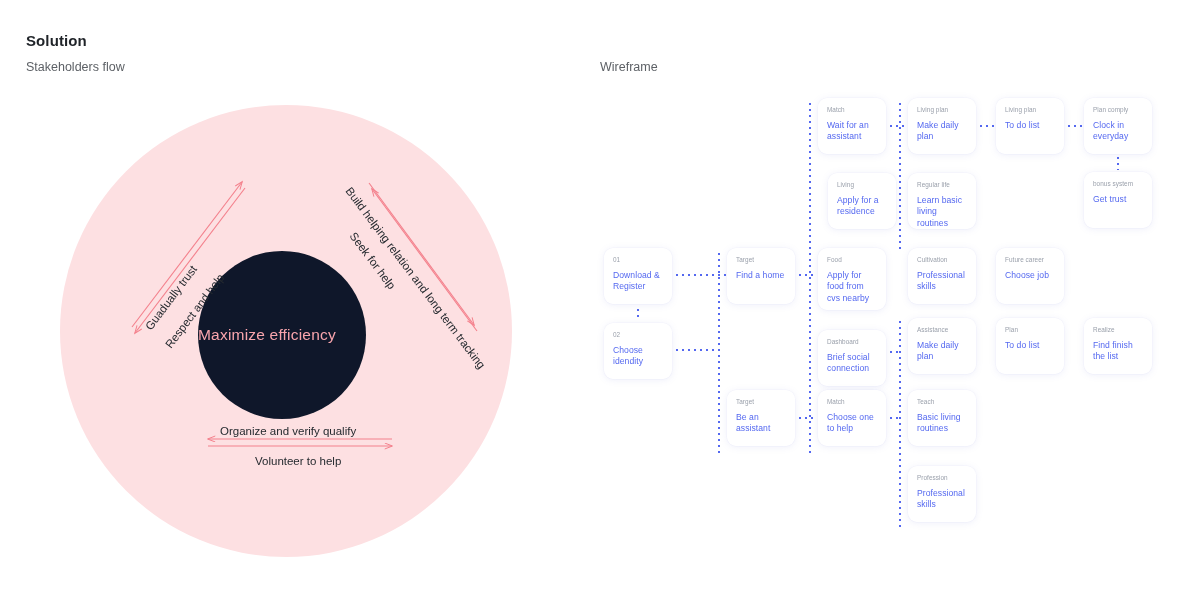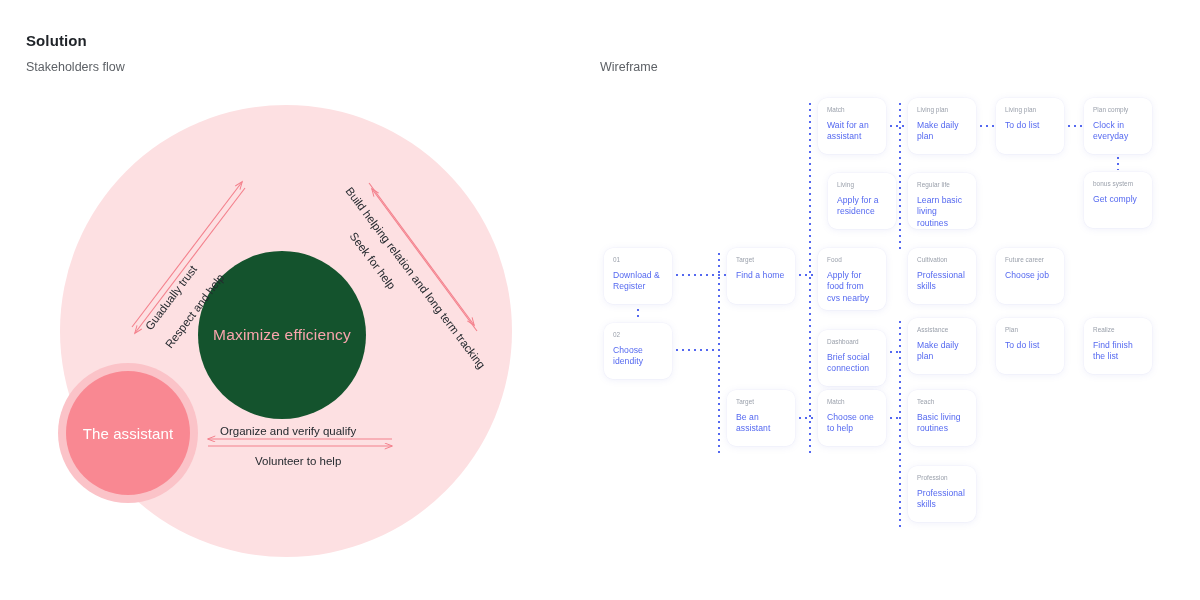--- a/index.html
+++ b/index.html
@@ -24,22 +24,22 @@
 
   
   #diagram { position: absolute; left: 40px; top: 75px; width: 540px; height: 480px; }
 
   .halo {
     position: absolute; border-radius: 50%;
     background: #fde0e2;
   }
   .core {
     position: absolute; border-radius: 50%;
-    background: #14532d;
-    display: flex; align-items: center; justify-content: center;
+    background: #0f172a;
+    display: flex; align-items: center; justify-content: flex-start;
   }
   .core-label {
     font-size: 15.5px; color: #f9a5ad; white-space: nowrap; letter-spacing: .2px;
   }
   .node {
     position: absolute; border-radius: 50%;
     background: #fbc3c8;
     display: flex; align-items: center; justify-content: center;
   }
   .node-inner {
@@ -124,24 +124,20 @@
     <div class="edge-label" style="left:103px; top:250px; transform:rotate(-53deg);">Guadually trust</div>
     <div class="edge-label" style="left:123px; top:268px; transform:rotate(-53deg);">Respect and help</div>
 
     <div class="edge-label" style="left:313px; top:110px; transform:rotate(53deg);">Build helping relation and long term tracking</div>
     <div class="edge-label" style="left:317px; top:155px; transform:rotate(53deg);">Seek for help</div>
 
     <div class="edge-label" style="left:180px; top:350px;">Organize and verify qualify</div>
     <div class="edge-label" style="left:215px; top:380px;">Volunteer to help</div>
 
 
-    <div class="node" style="left:18px; top:288px; width:140px; height:140px;">
-      <div class="node-inner" style="left:8px; top:8px; width:124px; height:124px;"></div>
-      <span class="node-label">The assistant</span>
-    </div>
 
   </div>
 
   <div id="wireframe">
 
     <div class="dots v" style="left:118px; top:196px; height:202px;"></div>
     <div class="dots v" style="left:209px; top:46px; height:352px;"></div>
     <div class="dots v" style="left:299px; top:46px; height:152px;"></div>
     <div class="dots v" style="left:299px; top:264px; height:210px;"></div>
 
@@ -230,21 +226,21 @@
         <div class="wf-card" style="left: 396px; top: 263px; width: 68px; height: 56px;">
           <div class="wf-kicker">Plan</div>
           <div class="wf-main">To do list</div>
         </div>
         <div class="wf-card" style="left: 484px; top: 43px; width: 68px; height: 56px;">
           <div class="wf-kicker">Plan comply</div>
           <div class="wf-main">Clock in everyday</div>
         </div>
         <div class="wf-card" style="left: 484px; top: 117px; width: 68px; height: 56px;">
           <div class="wf-kicker">bonus system</div>
-          <div class="wf-main">Get comply</div>
+          <div class="wf-main">Get trust</div>
         </div>
         <div class="wf-card" style="left: 484px; top: 263px; width: 68px; height: 56px;">
           <div class="wf-kicker">Realize</div>
           <div class="wf-main">Find finish the list</div>
         </div>
       </div>
   </div>
 </div>
 
 </body></html>

